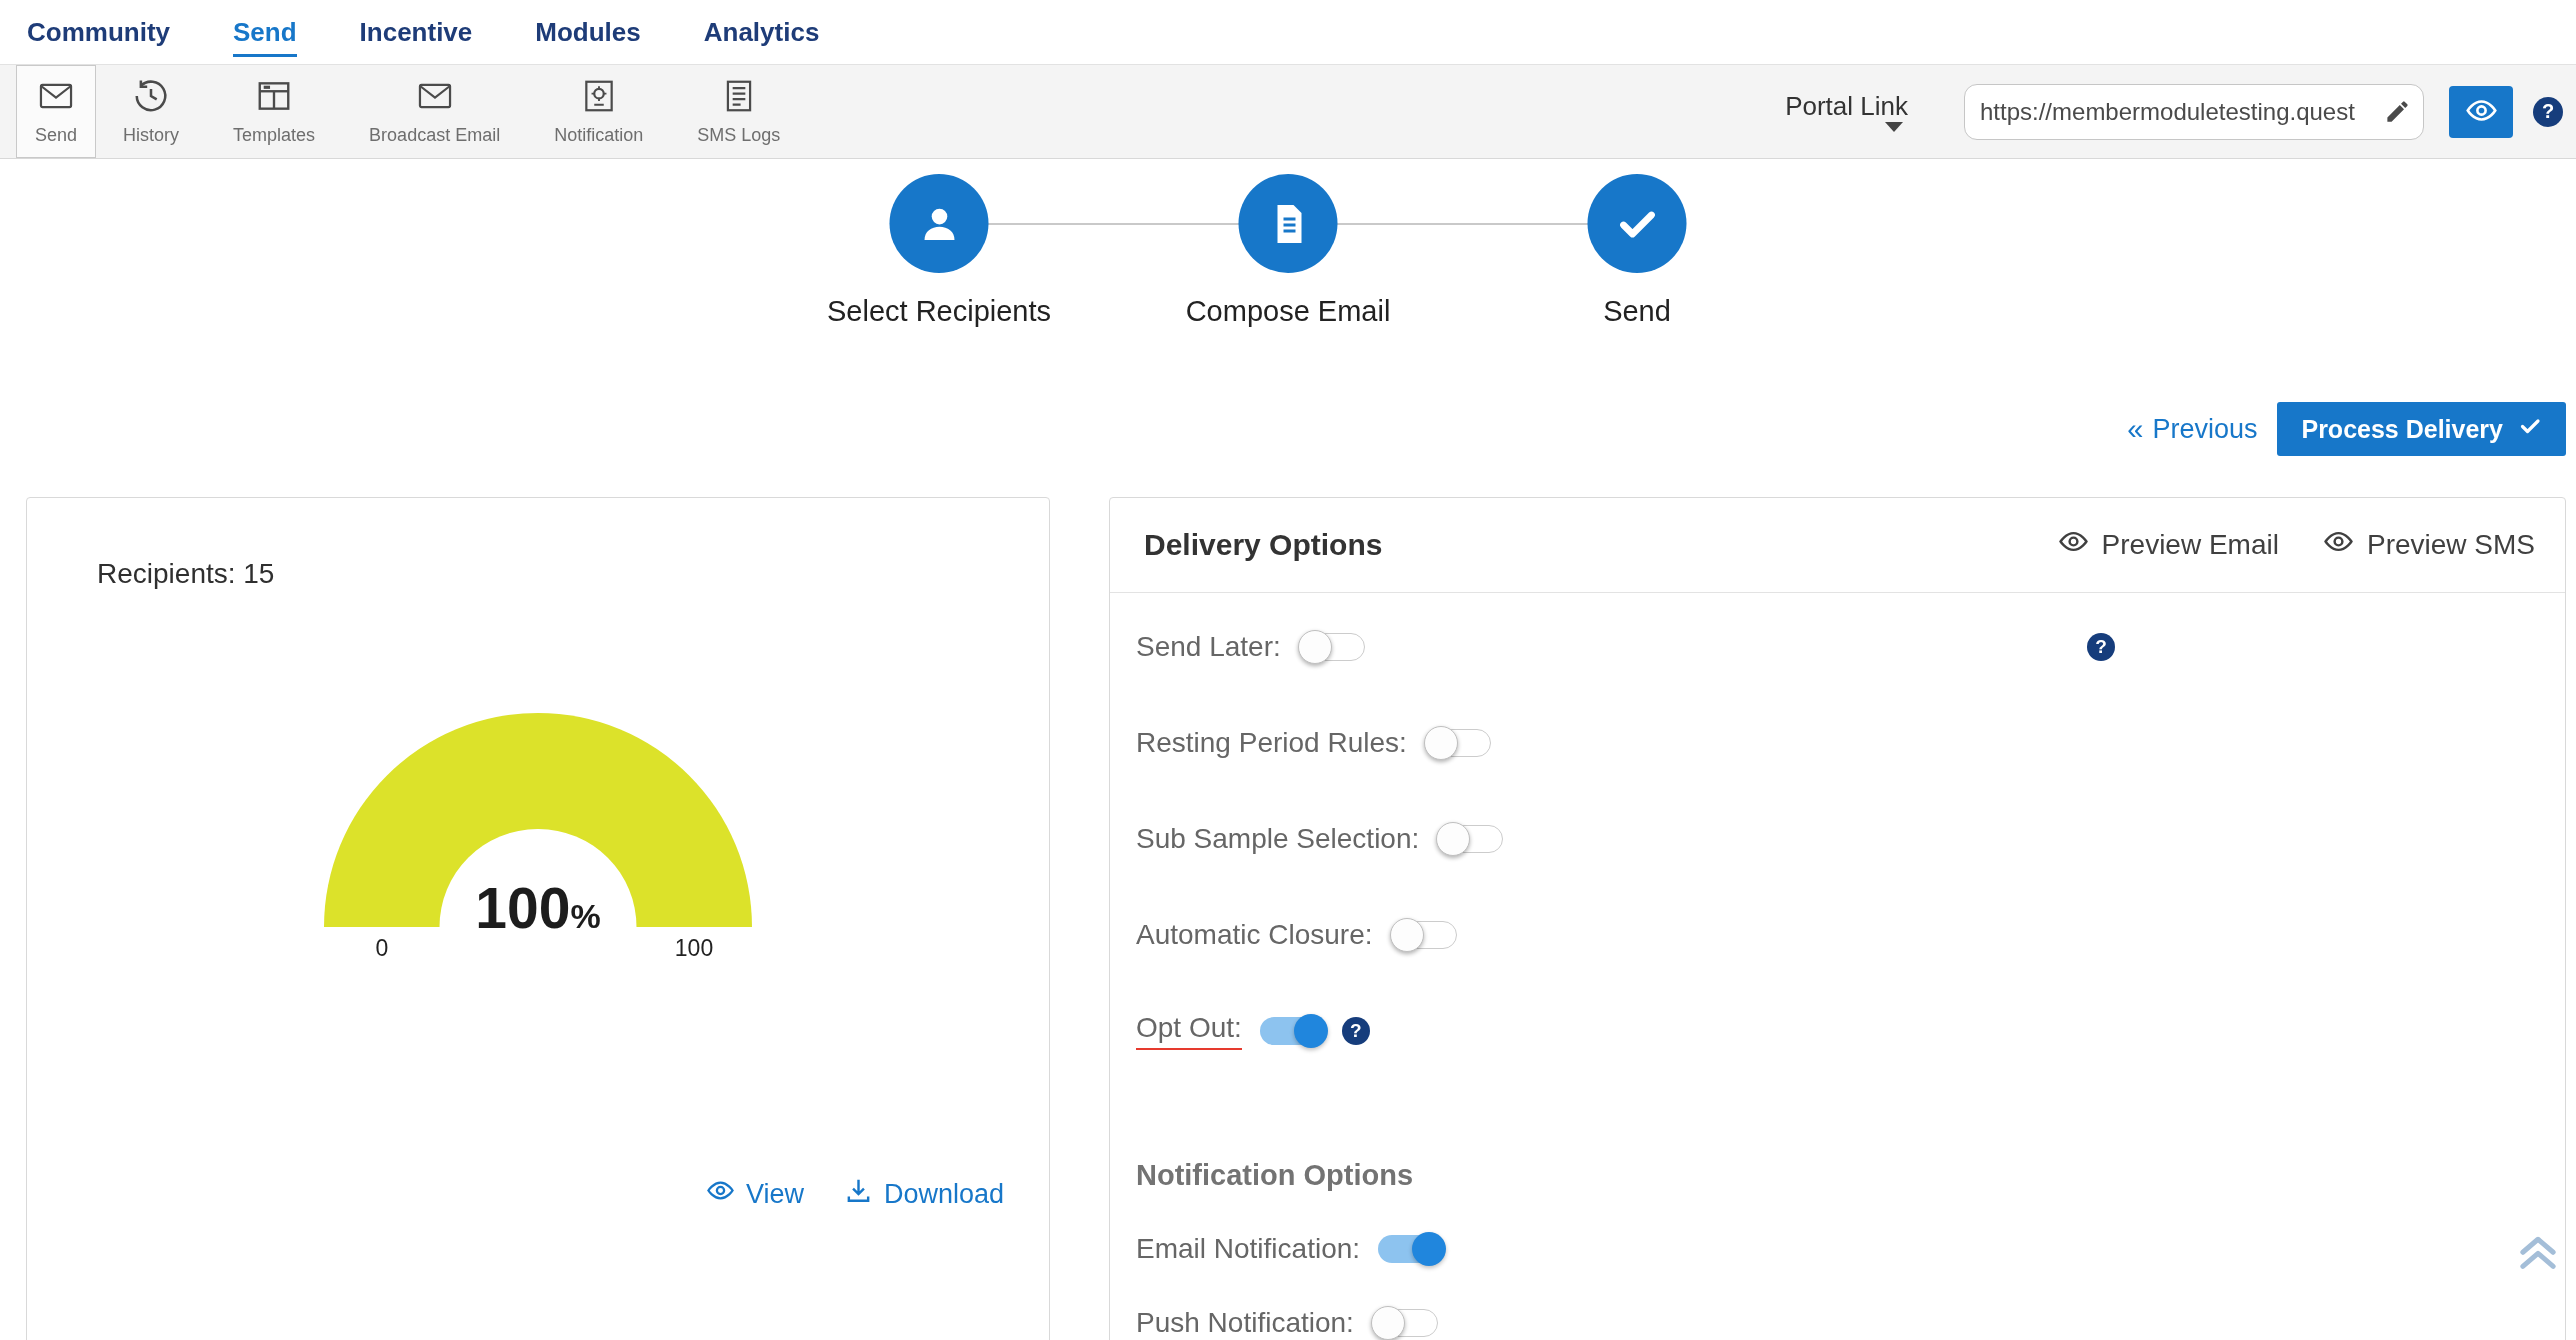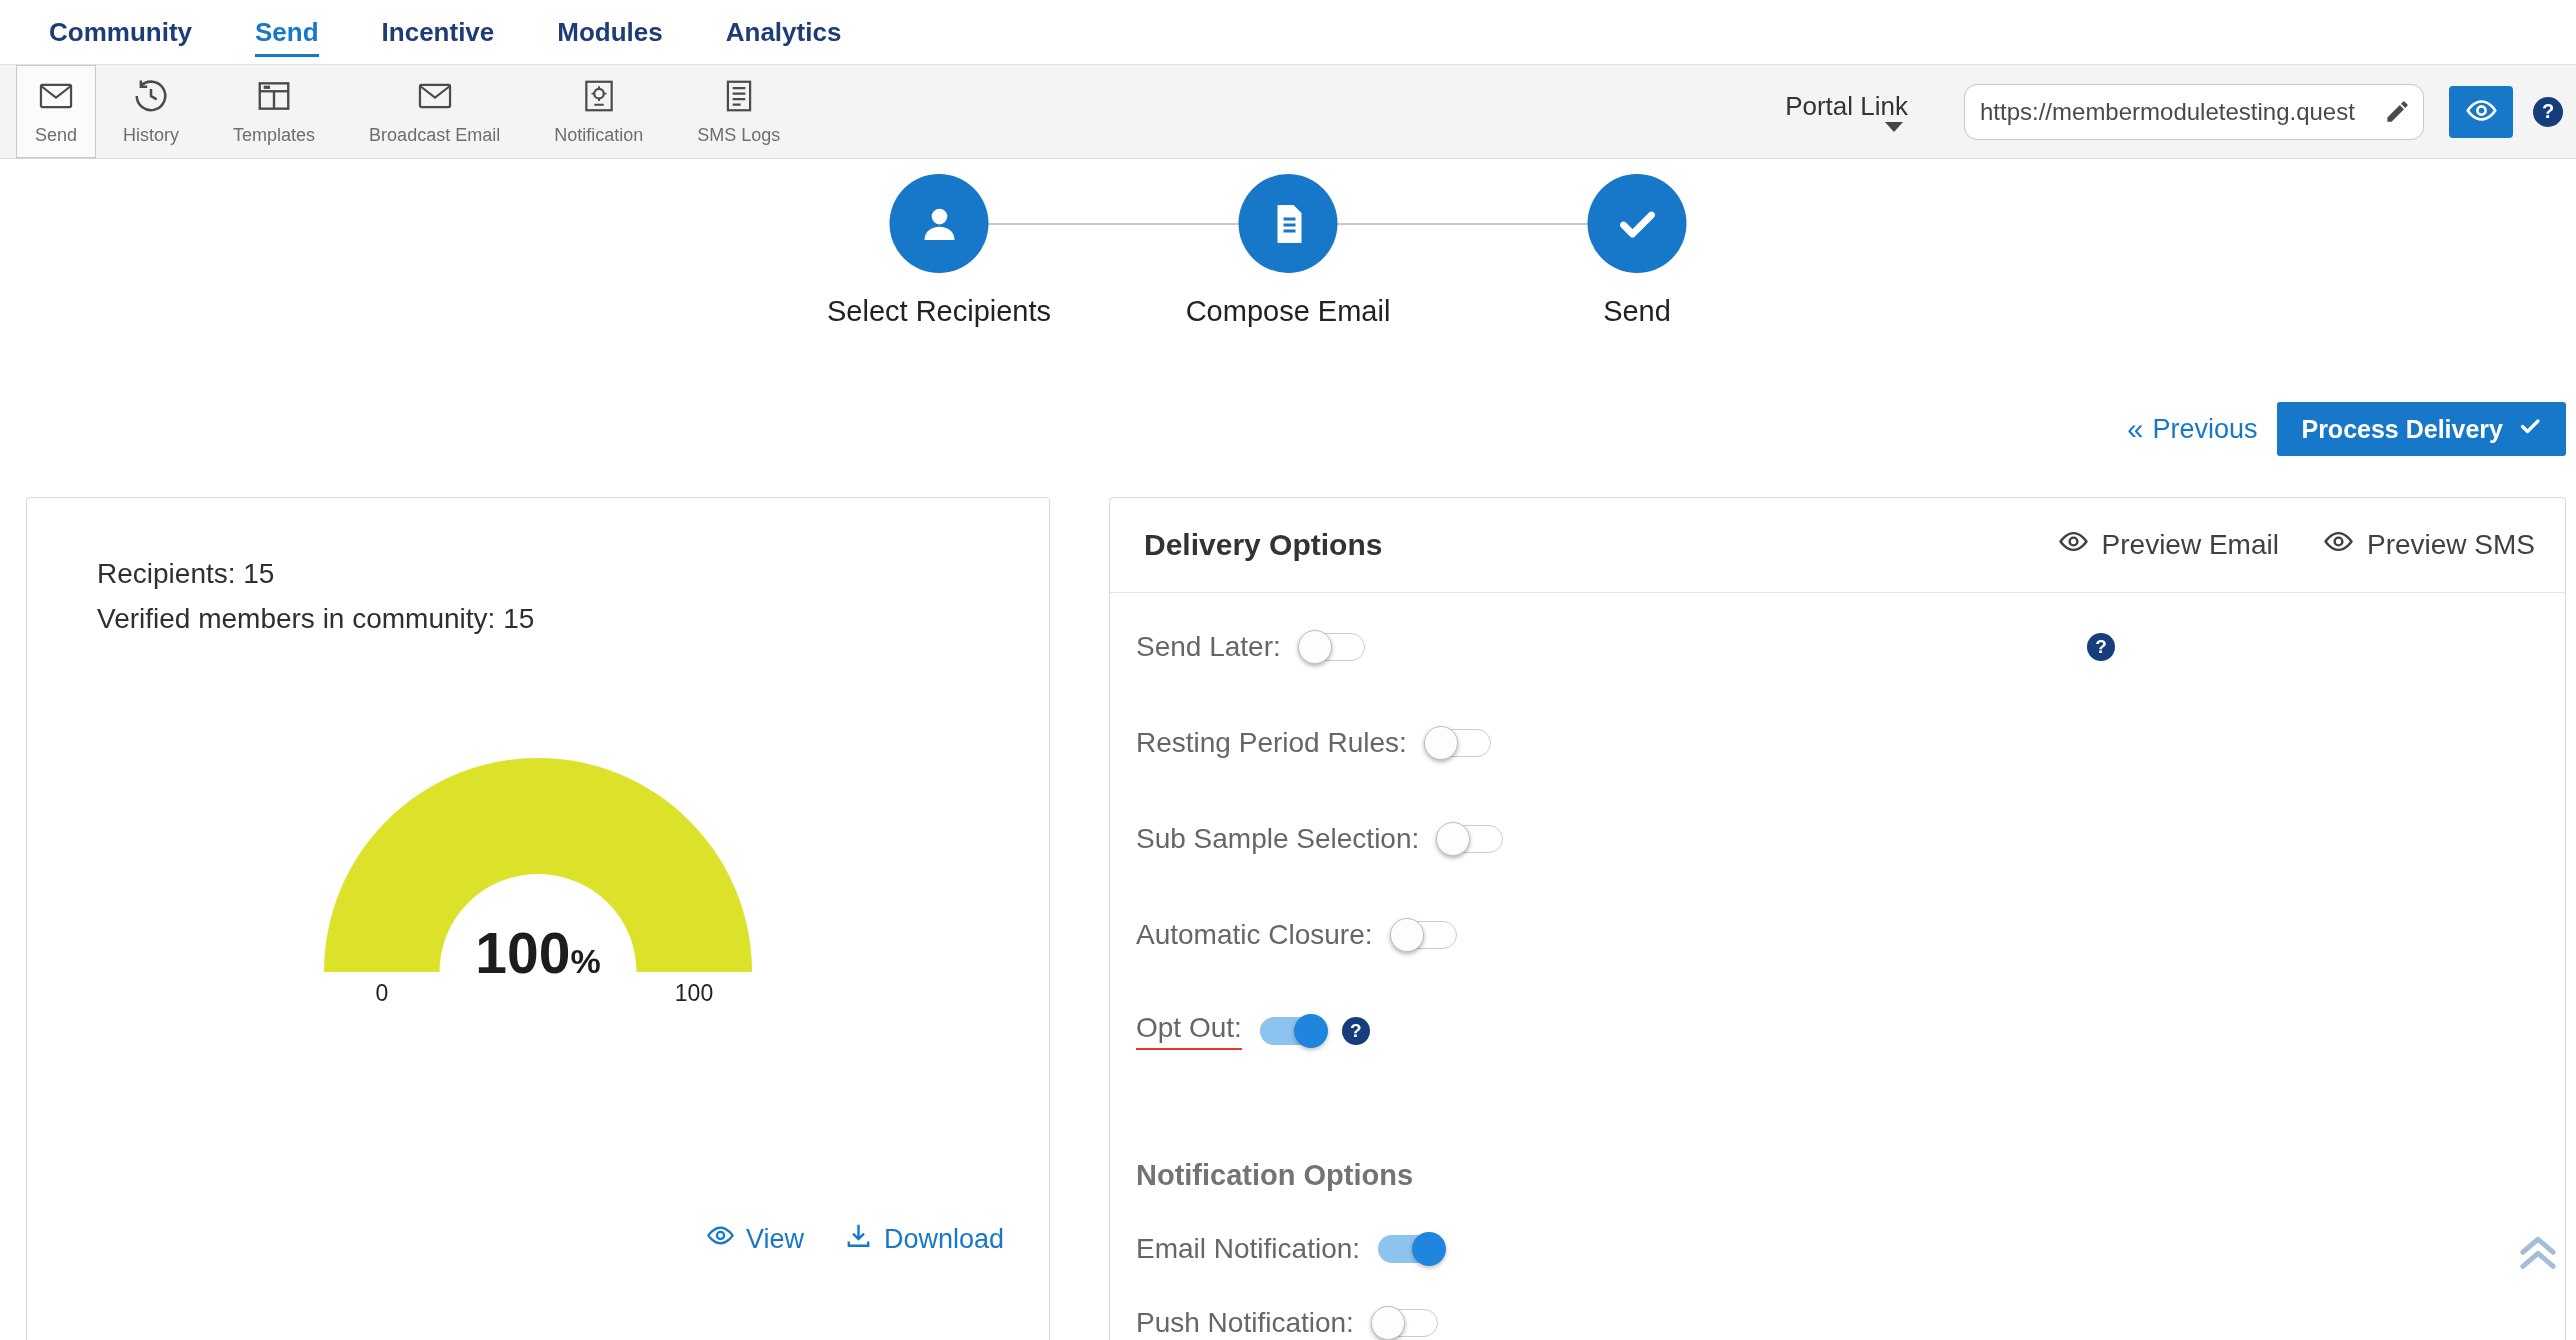--- a/index.html
+++ b/index.html
@@ -1,20 +1,20 @@
 <!DOCTYPE html>
 <html><head>
 <meta charset="utf-8">
 <style>
   * { box-sizing: border-box; margin: 0; padding: 0; }
   html,body { width:2576px; height:1341px; overflow:hidden; background:#fff;
     font-family:"Liberation Sans","DejaVu Sans",sans-serif; color:#333; }
 
   
-  .topnav { height:64px; display:flex; align-items:center; padding-left:49px; background:#fff; }
+  .topnav { height:64px; display:flex; align-items:center; padding-left:27px; background:#fff; }
   .nav-item { font-size:26px; font-weight:600; color:#1e3c78; margin-right:63px;
     position:relative; cursor:pointer; white-space:nowrap; }
   .nav-item.active { color:#1777c9; }
   .nav-item.active::after { content:""; position:absolute; left:0; right:0; bottom:-9px;
     height:3px; background:#1777c9; }
 
   
   .toolbar { height:95px; background:#f4f4f4; border-top:1px solid #e2e2e2;
     border-bottom:1px solid #d8d8d8; display:flex; align-items:stretch; padding:0 13px 0 16px; }
   .tool { display:flex; flex-direction:column; align-items:center; justify-content:center;
@@ -274,21 +274,20 @@
       </svg>
     </span>
   </button>
 </div>
 
 <div class="cards">
 
   <div class="card card-left">
     <div class="recipients-text">
       <div>Recipients: 15</div>
-      <div>Verified members in community: 15</div>
     </div>
 
     <div class="gauge-wrap">
       <div class="gauge">
         <div class="gauge-arc"></div>
         <div class="gauge-hole"></div>
         <div class="gauge-value">
           <span>100</span><span class="unit">%</span>
         </div>
       </div>

